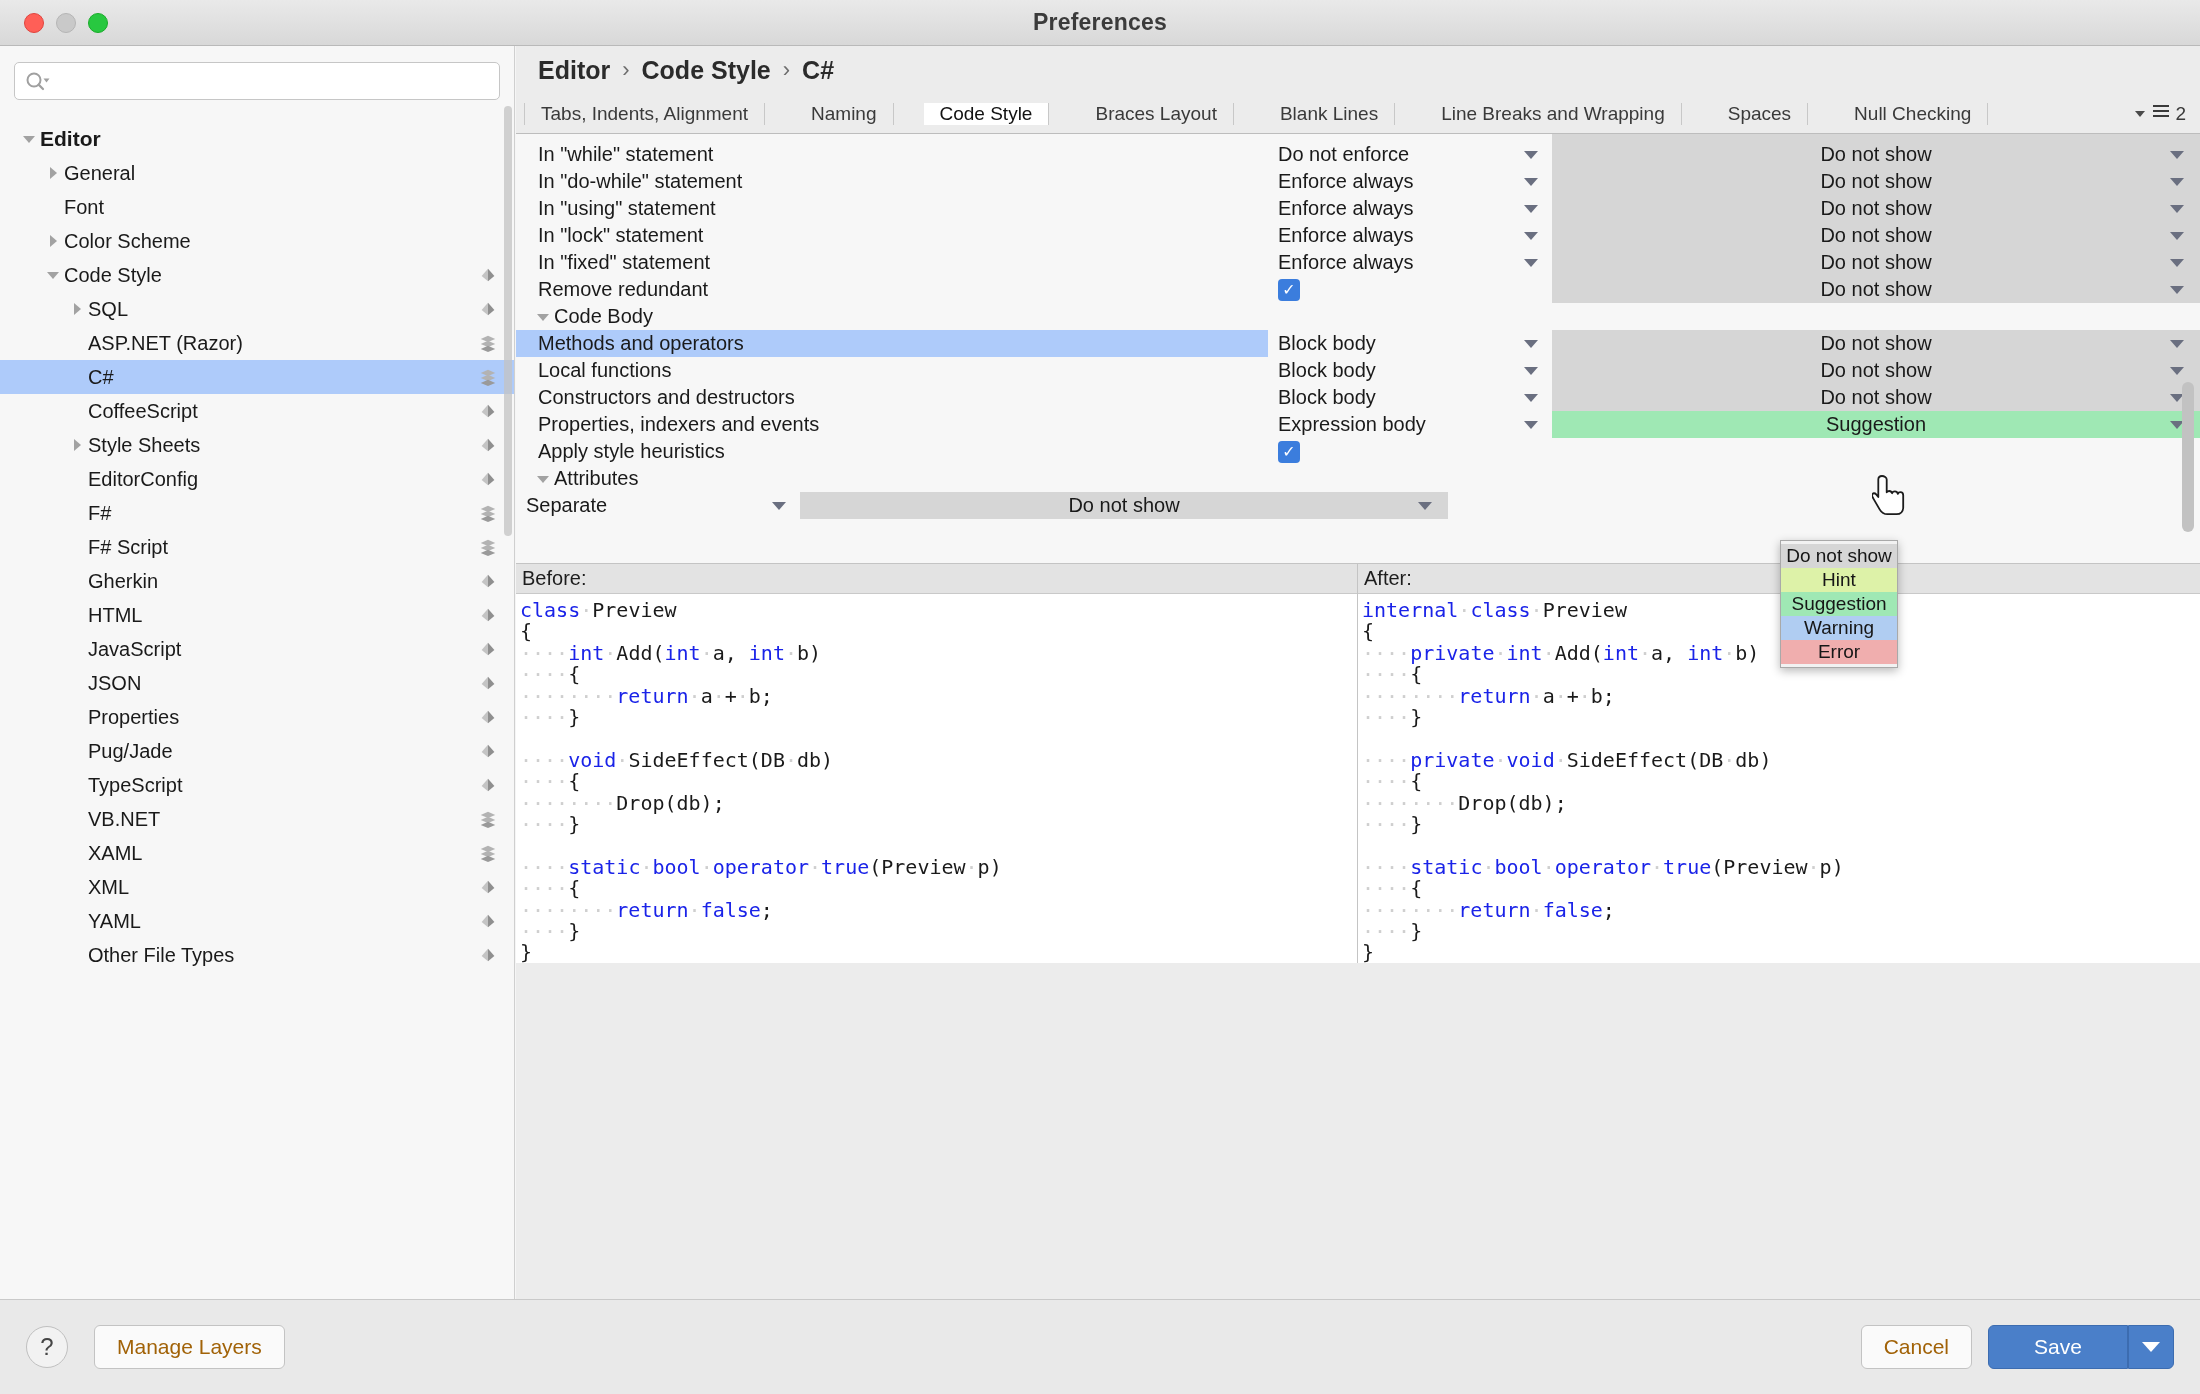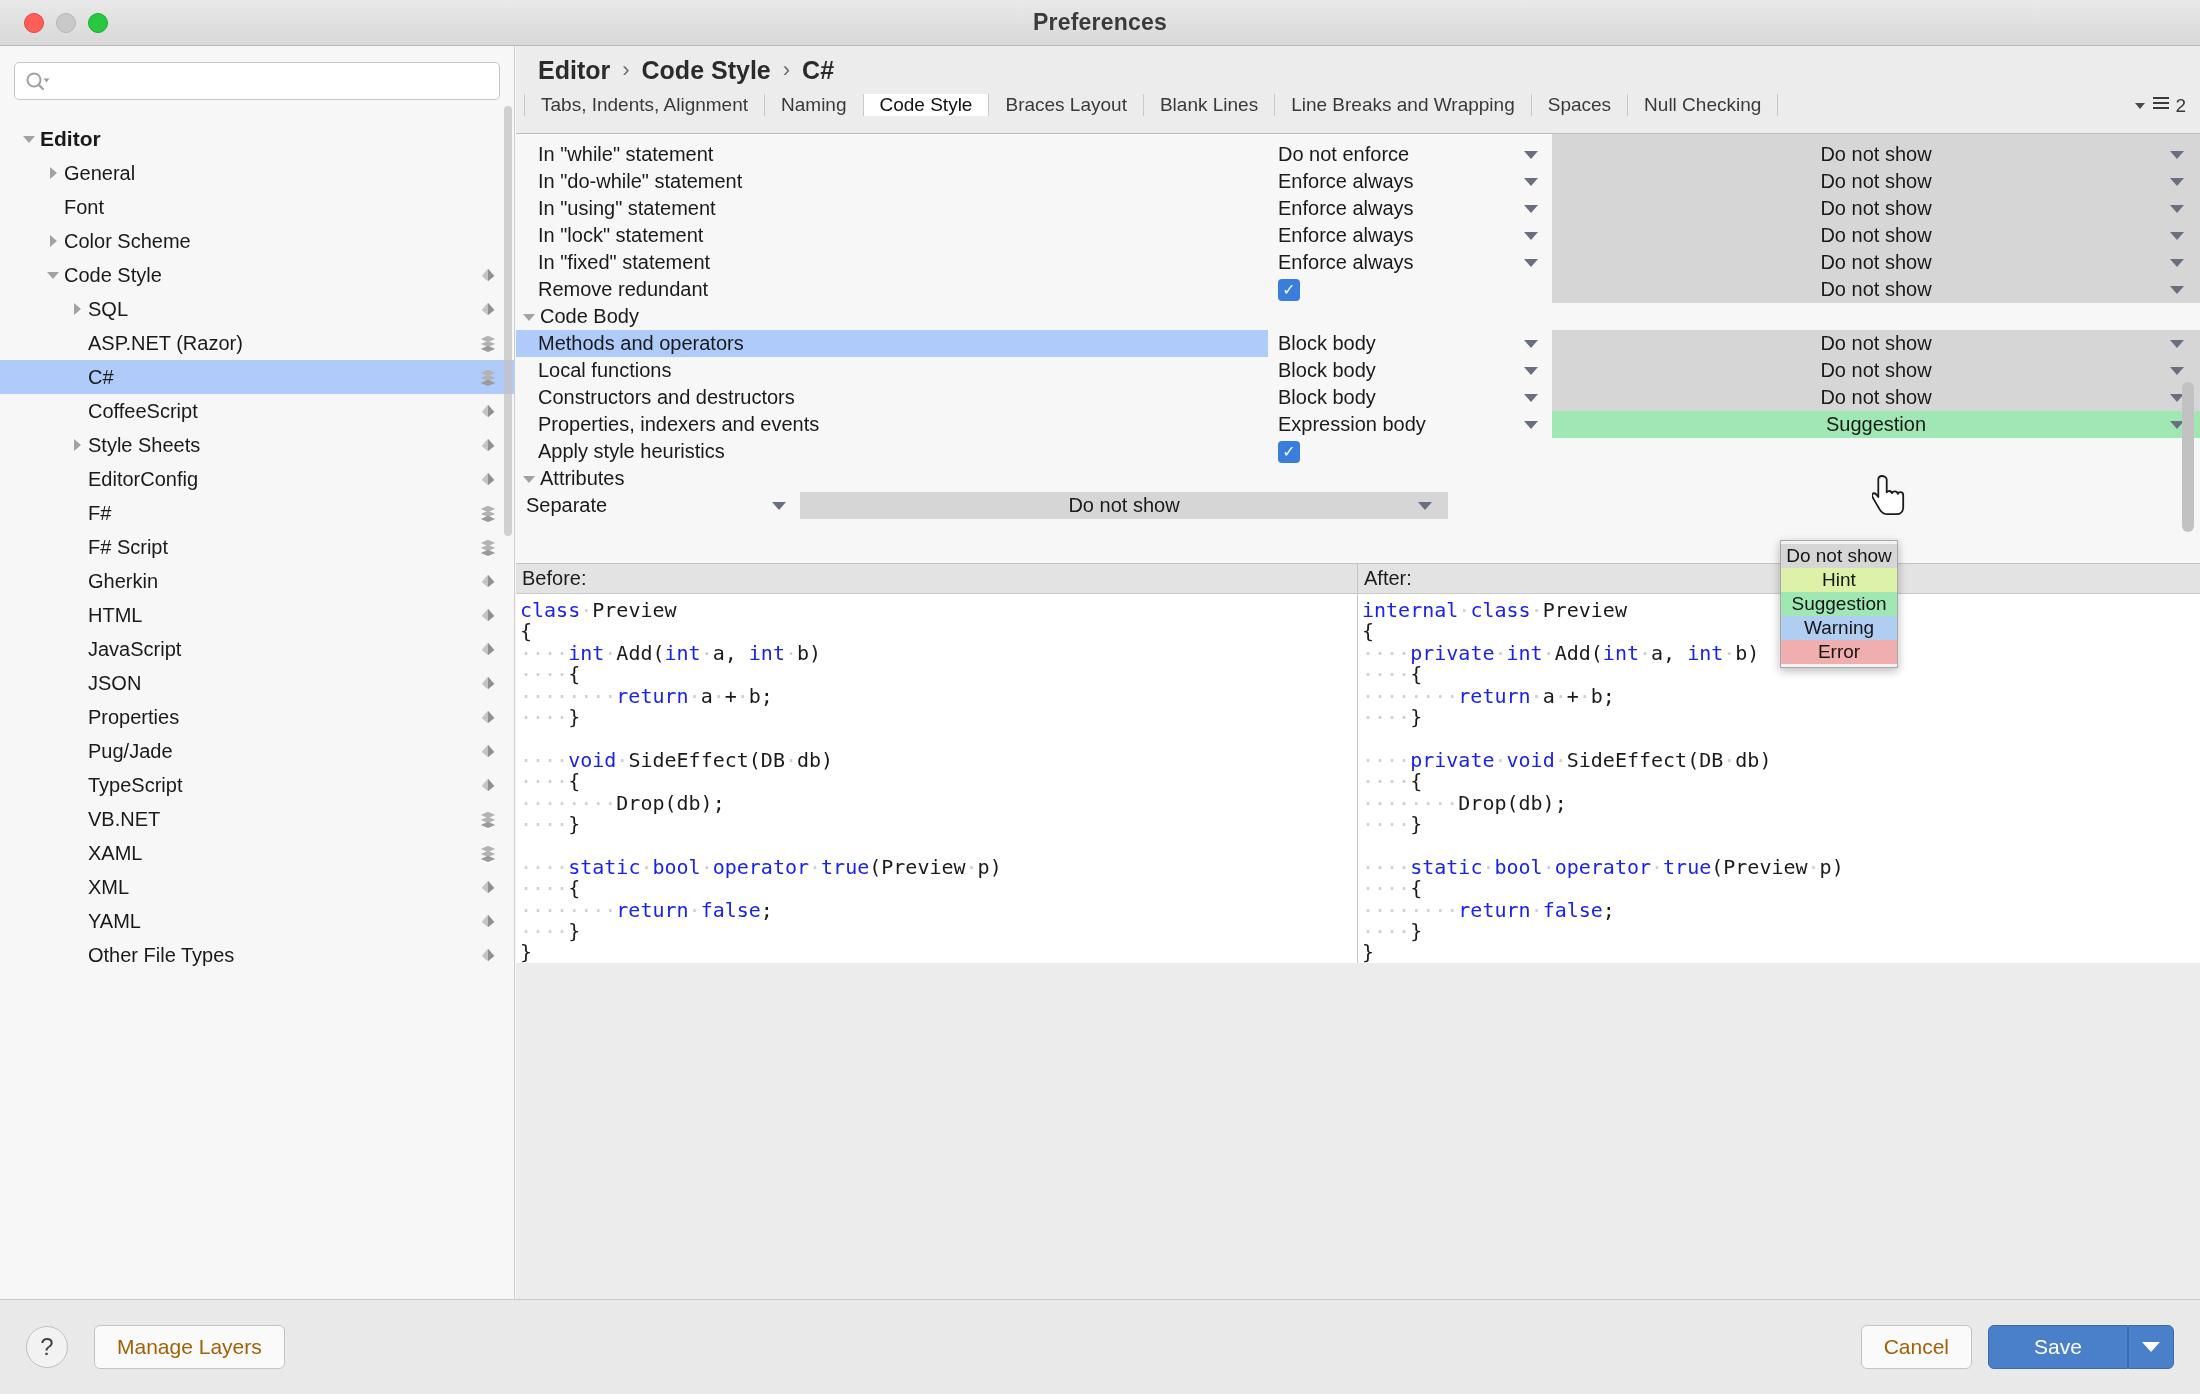--- a/index.html
+++ b/index.html
@@ -55,22 +55,22 @@
   .tree-row .badge { flex: 0 0 auto; margin-left: 8px; width: 20px; display: flex; justify-content: center; }
   .sb-scroll { position: absolute; right: 2px; top: 60px; width: 8px; height: 430px; background: #c3c3c3; border-radius: 4px; opacity: .75; }
 
   
   .right { position: absolute; left: 516px; top: 46px; width: 1684px; height: 1253px; background: #ececec; }
   .breadcrumb { height: 48px; display: flex; align-items: center; padding-left: 22px; font-size: 25px; font-weight: 700; color: #2b2b2b; }
   .crumb-sep { margin: 0 12px; color: #6d6d6d; font-weight: 400; font-size: 22px; }
 
   
   .tabbar {
-    height: 40px; display: flex; align-items: flex-start;
-    border-bottom: 1px solid #bdbdbd; background: #ececec; position: relative;
+    height: 40px; display: flex; align-items: center;
+    border-bottom: 1px solid #bdbdbd; background: #ececec; position: relative; gap: 30px;
   }
   .tab {
     display: flex; align-items: center; padding: 0 16px; font-size: 19px; color: #3a3a3a;
     border-right: 1px solid #c8c8c8; background: #ececec; white-space: nowrap;
   }
   .tab:first-child { border-left: 1px solid #c8c8c8; margin-left: 8px; }
   .tab.active { background: #ffffff; color: #111; }
   .tab-filler { flex: 1 1 auto; border-right: none; }
   .tab-right {
     display: flex; align-items: center; gap: 4px; padding-right: 14px; font-size: 19px; color: #3a3a3a;
@@ -78,21 +78,21 @@
 
   
   .grid-wrap {
     position: absolute; left: 0; top: 88px; width: 1684px; height: 430px;
     background: #f7f7f7; overflow: hidden; border-bottom: 1px solid #c4c4c4;
   }
   .grid-inner { position: absolute; left: 0; top: -20px; width: 1684px; }
   .grow { display: flex; height: 27px; align-items: center; font-size: 20px; position: relative; }
   .grow.selected .c-name { background: #aecbfa; }
   .c-name { width: 752px; flex: 0 0 752px; display: flex; align-items: center; height: 27px; padding-left: 22px; white-space: nowrap; }
-  .c-name.group { padding-left: 2px; }
+  .c-name.group { padding-left: 16px; }
   .c-name .tw { width: 22px; flex: 0 0 22px; display: flex; align-items: center; justify-content: center; }
   .c-val { width: 284px; flex: 0 0 284px; display: flex; align-items: center; justify-content: space-between; padding: 0 14px 0 10px; height: 27px; white-space: nowrap; }
   .c-sev { width: 648px; flex: 0 0 648px; display: flex; align-items: center; justify-content: center; height: 27px; background: #d6d6d6; position: relative; white-space: nowrap; }
   .c-sev.empty { background: transparent; }
   .c-sev.suggestion { background: #9fe8b4; }
   .c-sev .sev-arrow { position: absolute; right: 16px; }
   .caret-down { width: 0; height: 0; border-left: 8px solid transparent; border-right: 8px solid transparent; border-top: 9px solid #6a6f80; }
   .caret-down.sm { border-left-width: 7px; border-right-width: 7px; border-top-width: 8px; }
   .chk {
     width: 22px; height: 22px; border-radius: 4px; background: #3b7ddd;

